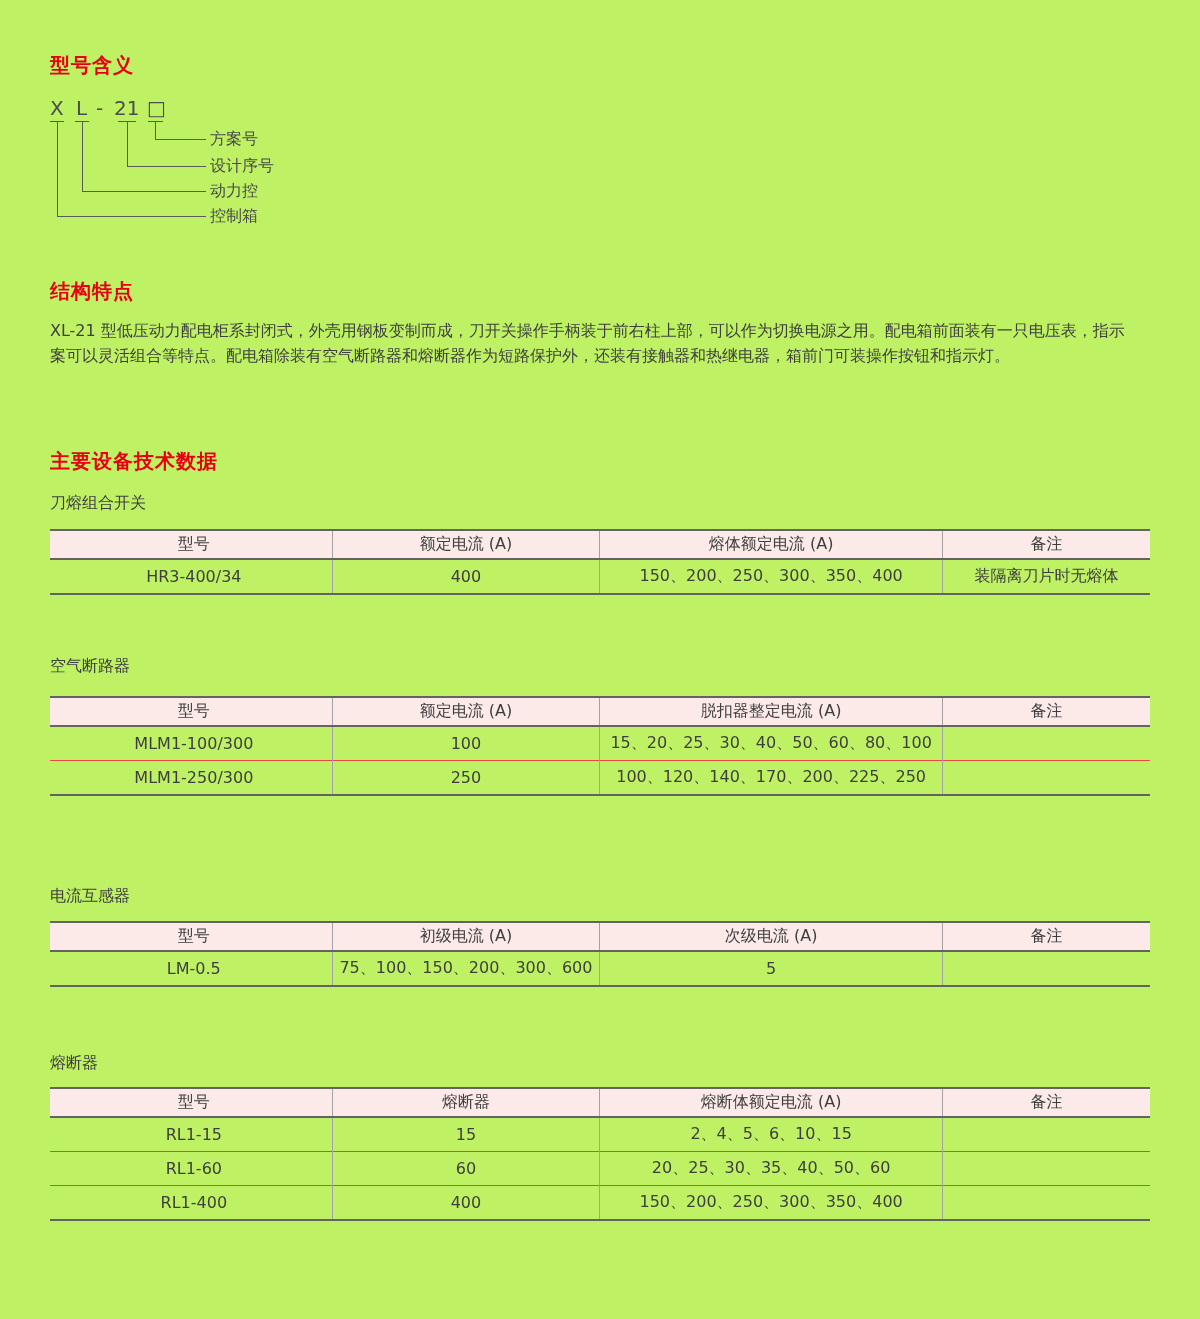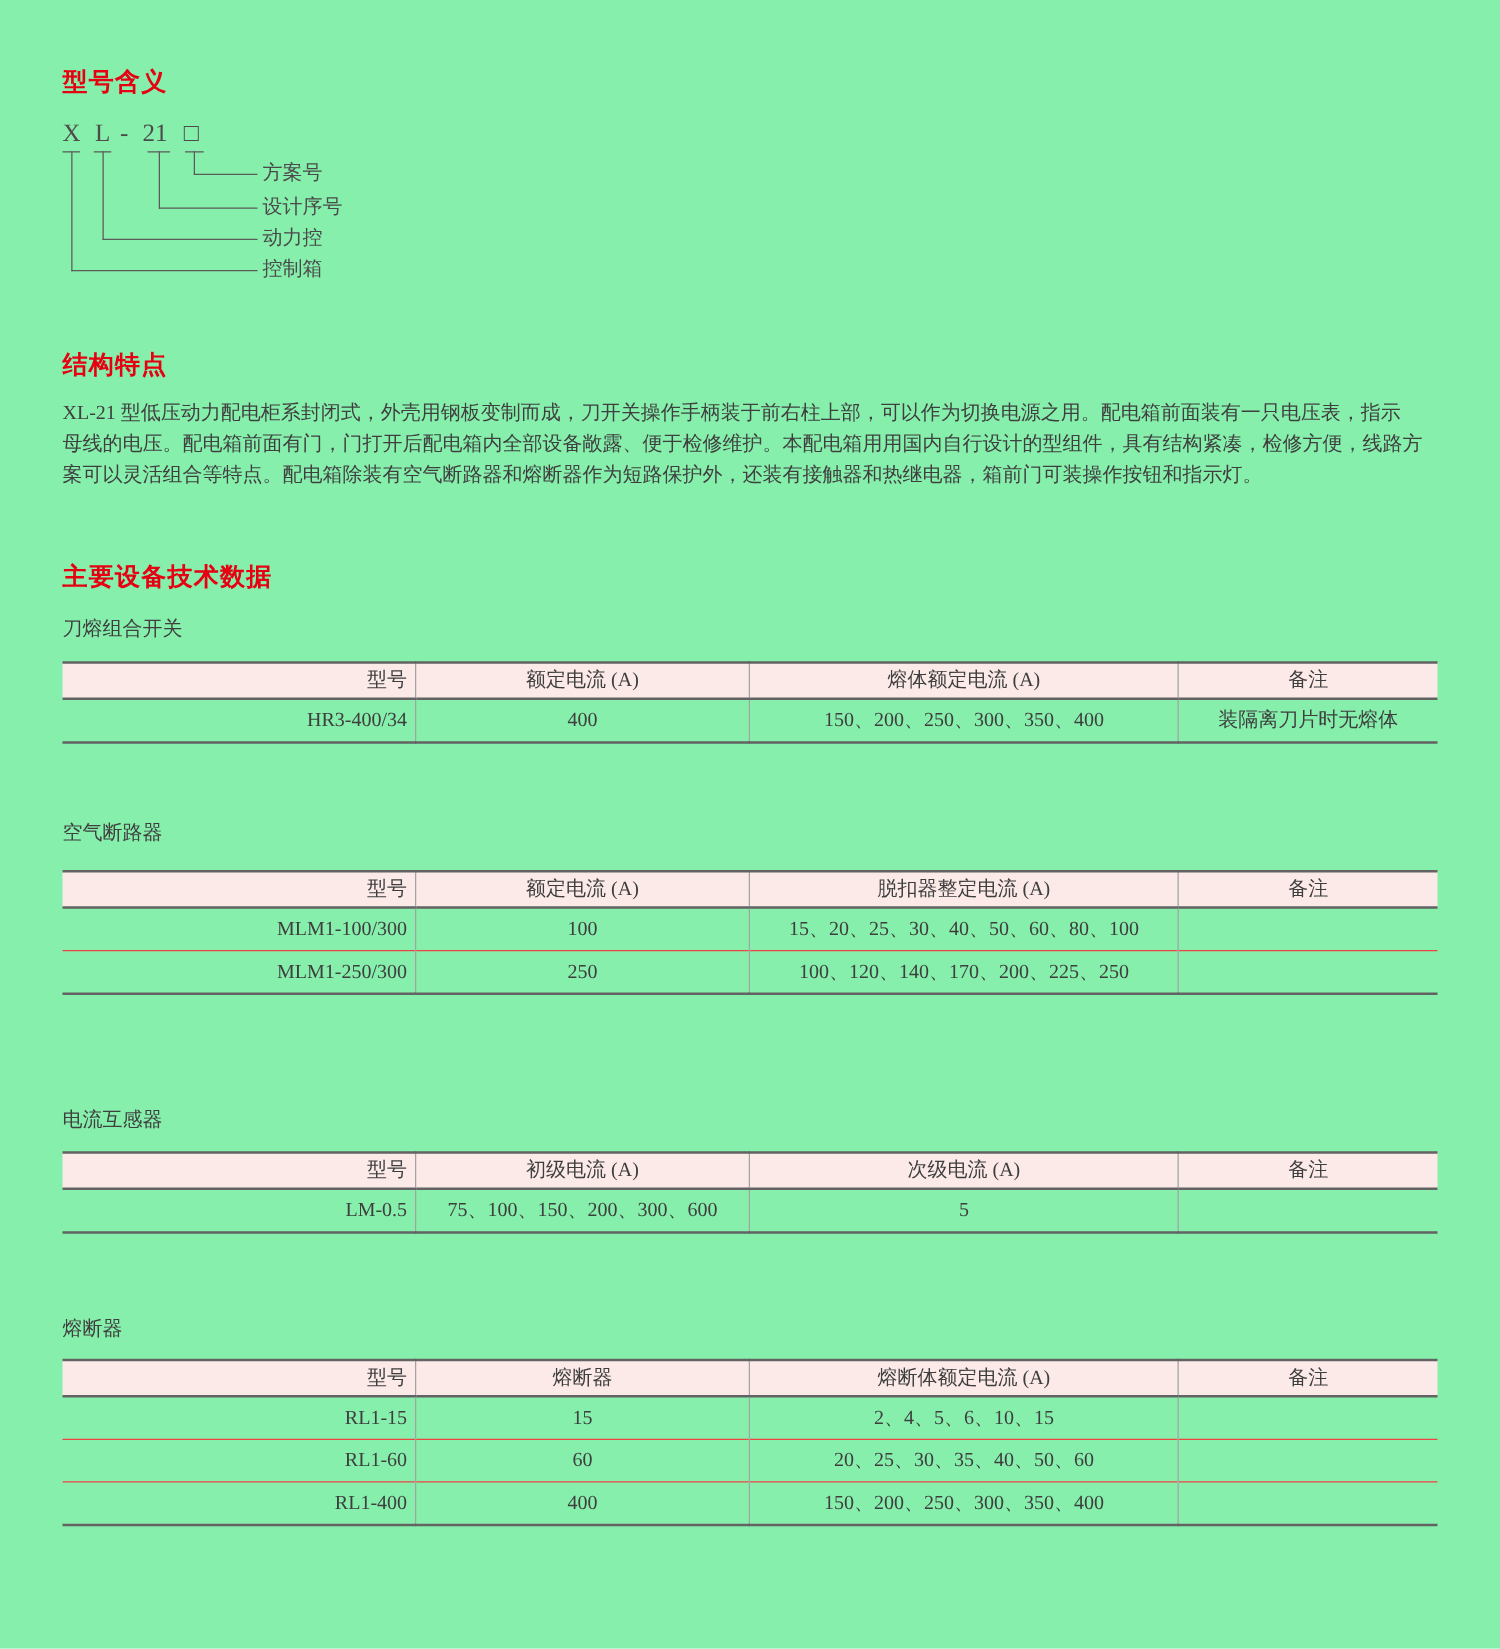--- a/index.html
+++ b/index.html
@@ -1,17 +1,17 @@
 <!DOCTYPE html>
 <html><head>
 <meta charset="utf-8">
 <style>
   html,body{margin:0;padding:0;background:#ffffff;}
   body{font-family:"DejaVu Sans","Liberation Sans",sans-serif;}
-  .page{position:relative;width:1200px;height:1319px;background:#86efac;overflow:hidden;font-family:Liberation Serif, serif;}
+  .page{position:relative;width:1200px;height:1319px;background:#bef264;overflow:hidden;}
 
   .sec-title{position:absolute;left:50px;margin:0;font-size:20px;font-weight:bold;color:#e60012;letter-spacing:1px;}
   .subtitle{position:absolute;left:50px;font-size:16px;color:#3f3f3f;}
 
   
   .diagram{position:absolute;left:0;top:0;width:100%;height:260px;}
   .code{position:absolute;top:96px;font-size:20px;color:#4c4c4c;}
   .tick{position:absolute;height:0;border-top:1.5px solid #5a5a5a;}
   .conn{position:absolute;border-left:1.5px solid #5a5a5a;border-bottom:1.5px solid #5a5a5a;}
   .dlabel{position:absolute;left:210px;font-size:16px;color:#4a4a4a;line-height:22px;}
@@ -20,21 +20,21 @@
   .para{position:absolute;left:50px;width:1100px;}
   .para div{font-size:16px;line-height:25px;color:#3f3f3f;white-space:nowrap;}
 
   
   table{position:absolute;left:50px;width:1100px;border-collapse:collapse;table-layout:fixed;
         border-top:2px solid #636363;border-bottom:2px solid #636363;}
   th{background:#fbeae8;font-weight:normal;border-bottom:2px solid #636363;height:27px;
      font-size:16px;color:#3e3e3e;text-align:center;padding:0 6px;}
   td{height:29px;border-top:1px solid #ef4444;font-size:16px;color:#3e3e3e;text-align:center;padding:2px 6px;}
   th + th, td + td{border-left:1px solid #a3a3a3;}
-  th:first-child, td:first-child{text-align:right;padding-left:12px;}
+  th:first-child, td:first-child{text-align:center;padding-left:12px;}
   th:nth-child(1){width:25.3%;}
   th:nth-child(2){width:24.4%;}
   th:nth-child(3){width:31.6%;}
   th:nth-child(4){width:18.7%;text-align:center;}
 </style>
 </head>
 <body>
 
 <div class="page">
 
@@ -60,21 +60,20 @@
     <span class="dlabel" style="top:128px">方案号</span>
     <span class="dlabel" style="top:155px">设计序号</span>
     <span class="dlabel" style="top:180px">动力控</span>
     <span class="dlabel" style="top:205px">控制箱</span>
   </div>
 
   <h2 class="sec-title" style="top:278px">结构特点</h2>
 
   <div class="para" style="top:318px">
     <div>XL-21 型低压动力配电柜系封闭式，外壳用钢板变制而成，刀开关操作手柄装于前右柱上部，可以作为切换电源之用。配电箱前面装有一只电压表，指示</div>
-    <div>母线的电压。配电箱前面有门，门打开后配电箱内全部设备敞露、便于检修维护。本配电箱用用国内自行设计的型组件，具有结构紧凑，检修方便，线路方</div>
     <div>案可以灵活组合等特点。配电箱除装有空气断路器和熔断器作为短路保护外，还装有接触器和热继电器，箱前门可装操作按钮和指示灯。</div>
   </div>
 
   <h2 class="sec-title" style="top:448px">主要设备技术数据</h2>
 
   <span class="subtitle" style="top:493px">刀熔组合开关</span>
   <table style="top:529px">
       <thead>
         <tr>
           <th>型号</th>

